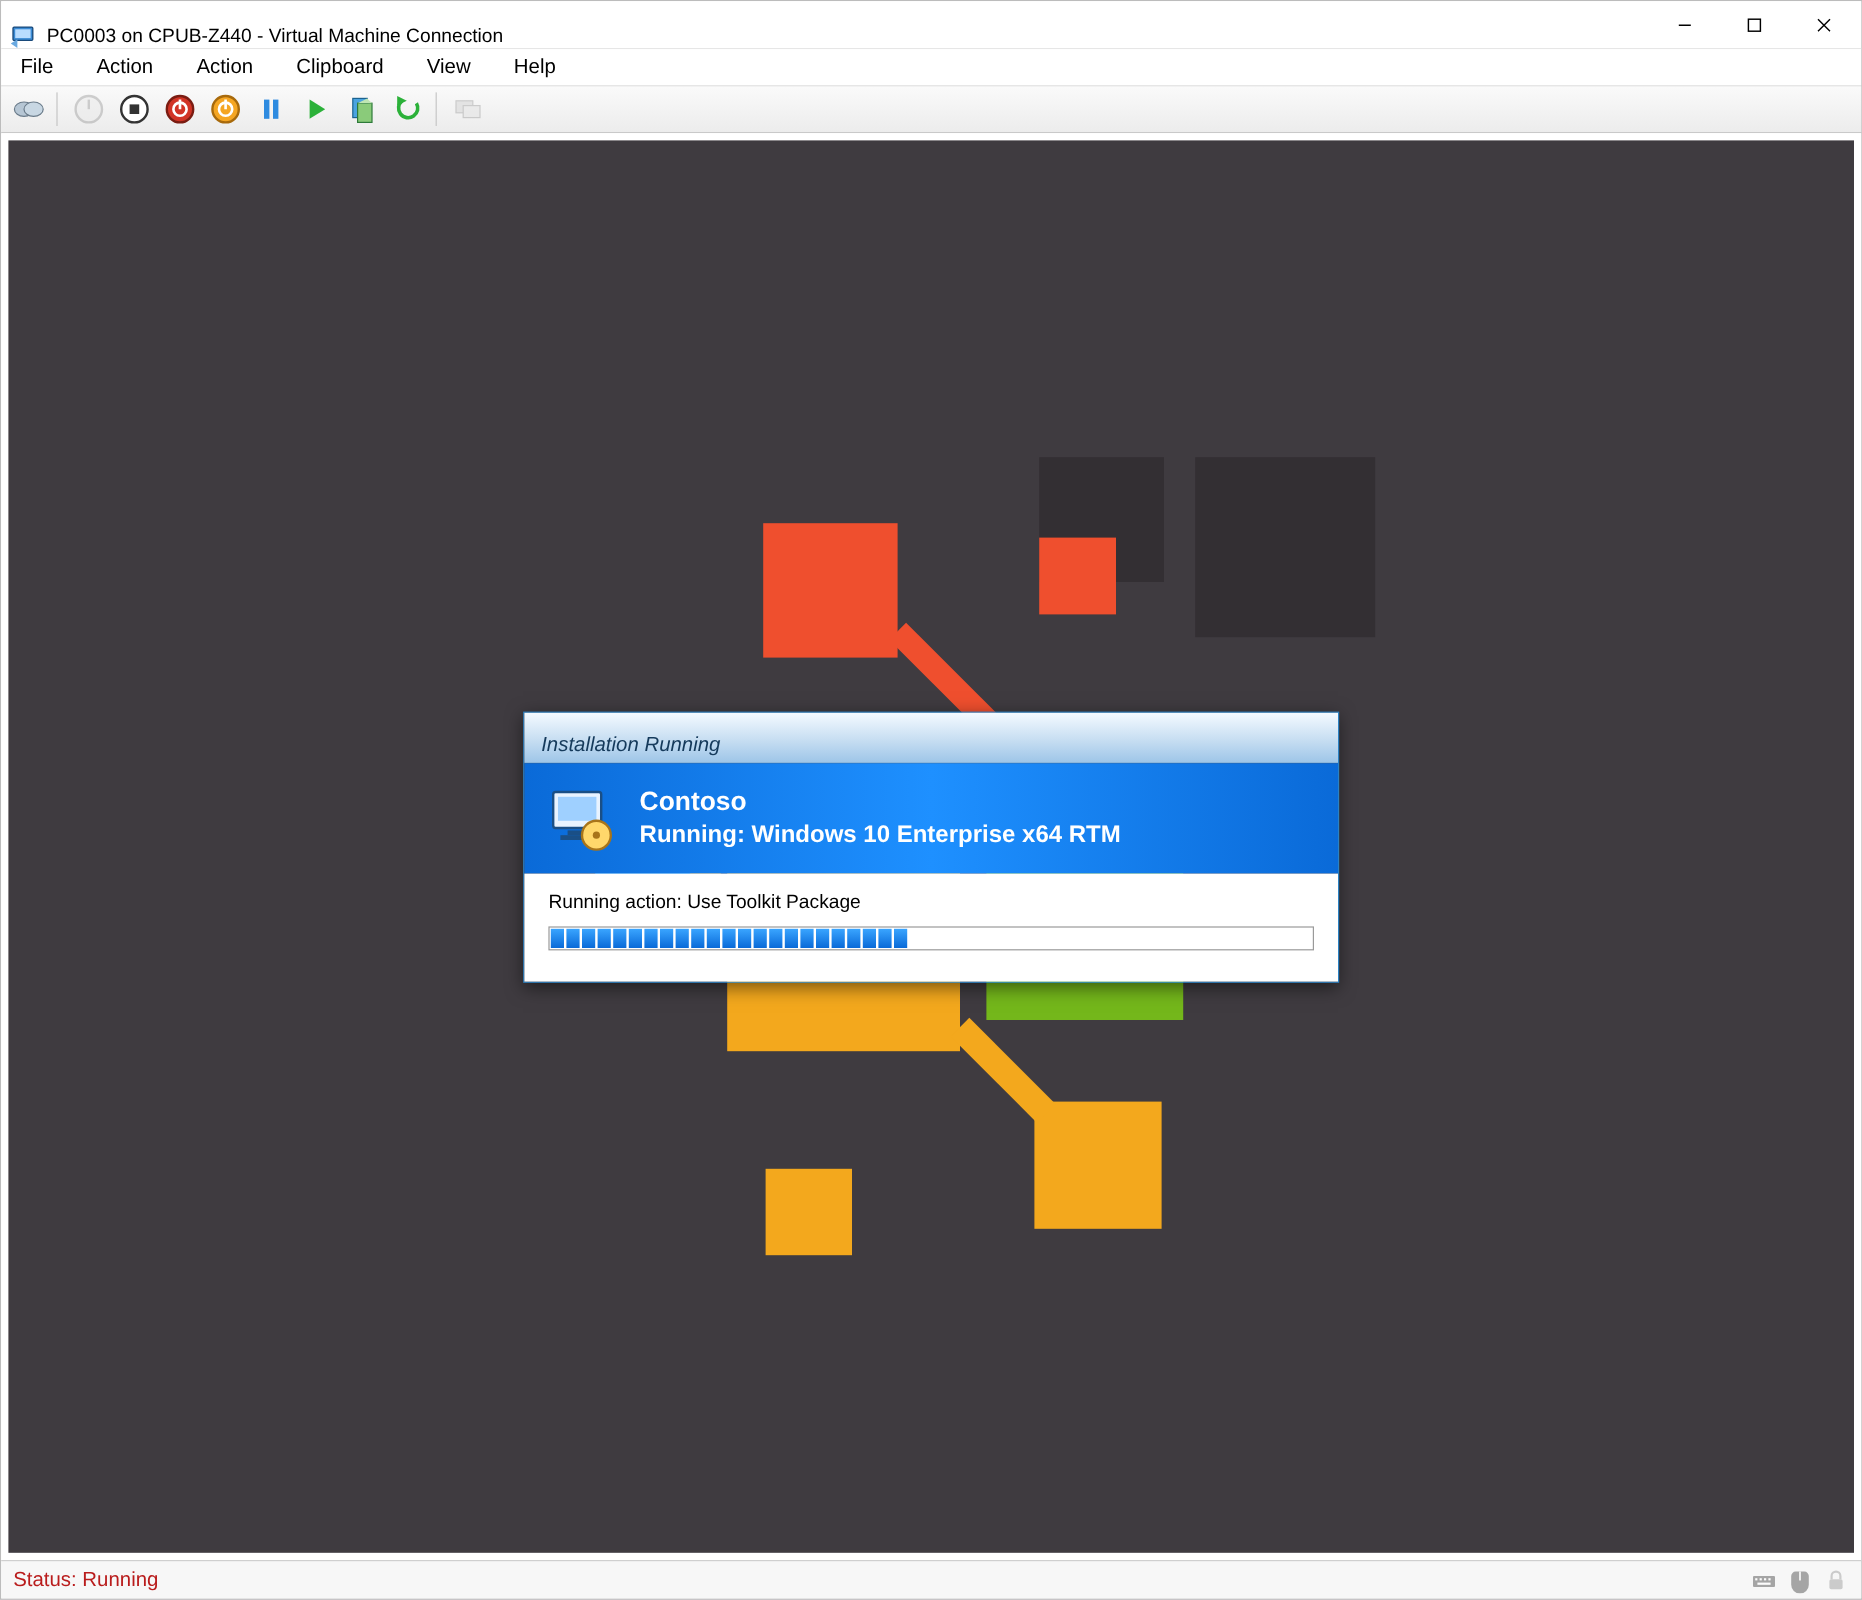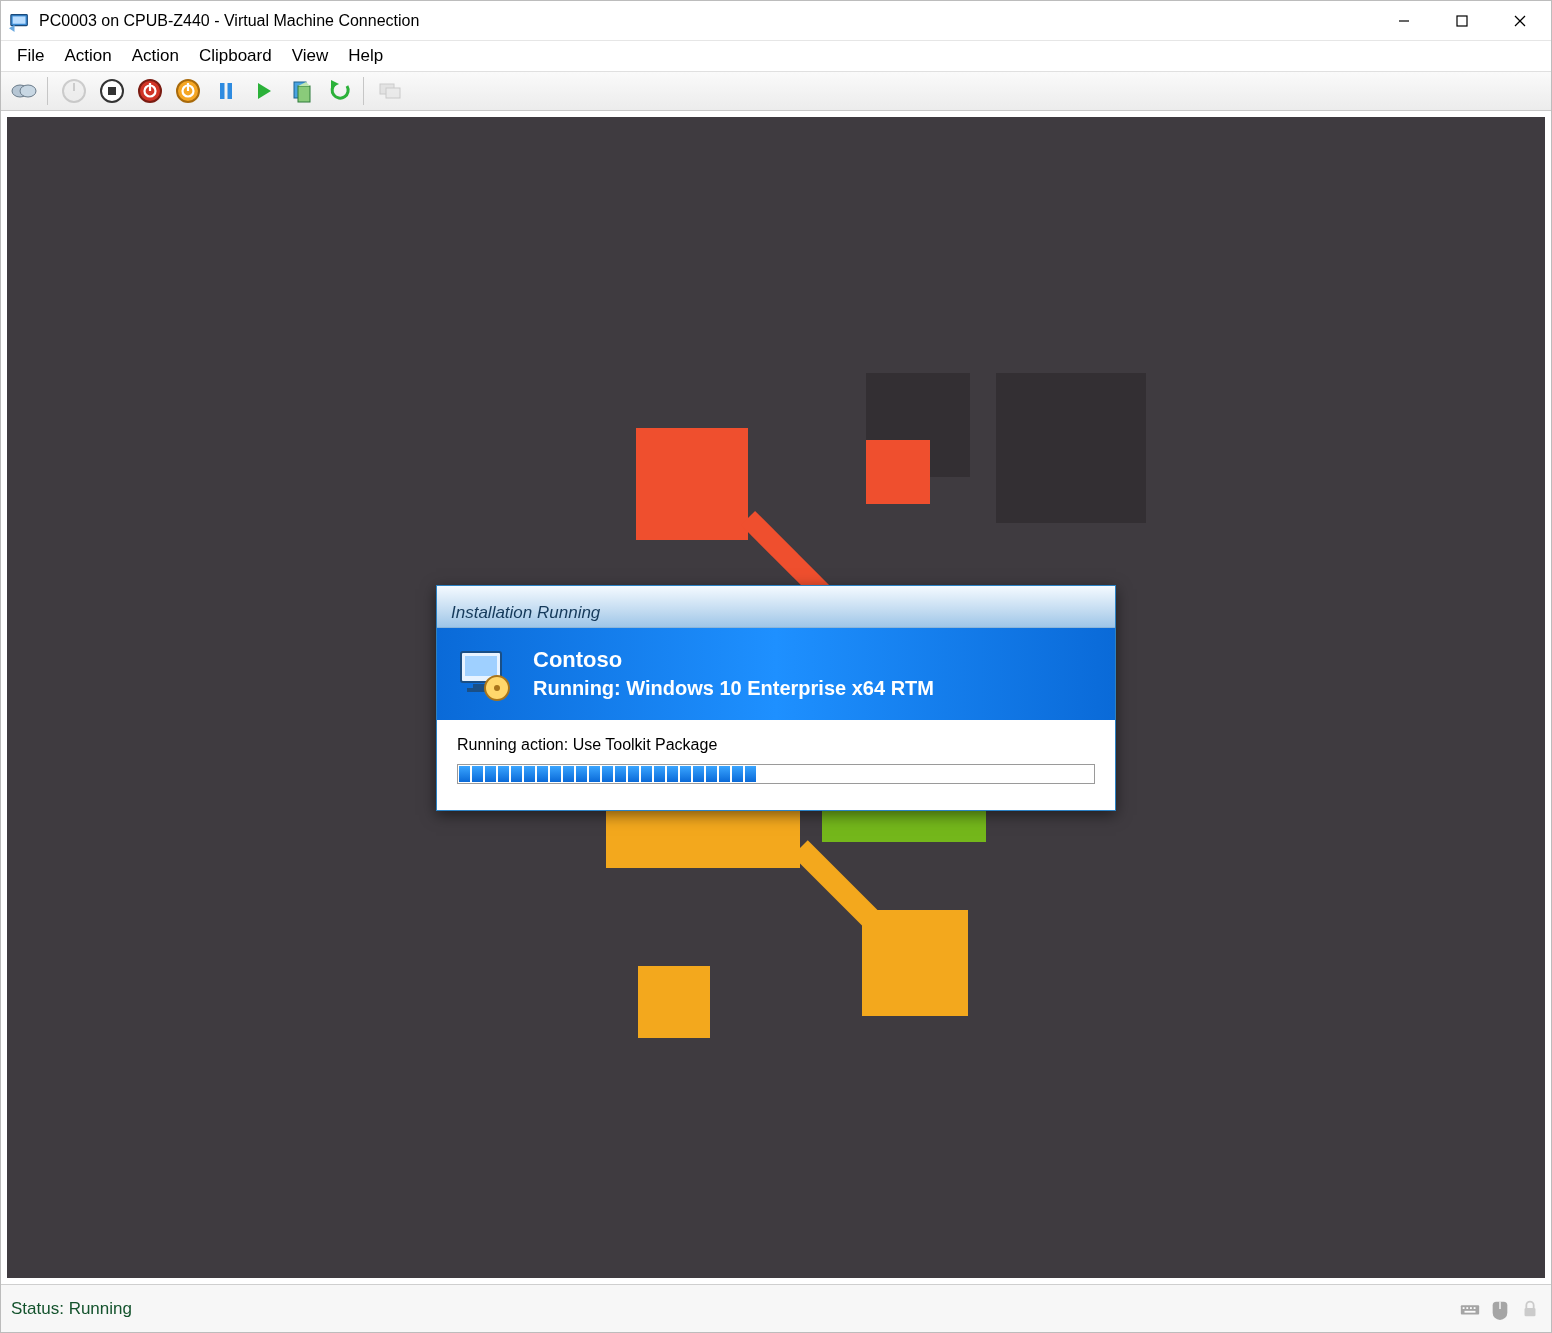--- a/index.html
+++ b/index.html
@@ -1,26 +1,26 @@
 <!DOCTYPE html>
 <html><head>
 <meta charset="utf-8">
 <style>
   * { box-sizing: border-box; margin: 0; padding: 0; }
   html, body { width: 1552px; height: 1333px; font-family: "Segoe UI", Tahoma, sans-serif; background: #fff; overflow: hidden; }
   .window { width: 1552px; height: 1333px; display: flex; flex-direction: column; border: 1px solid #bcbcbc; background: #fff; }
   
-  .titlebar { height: 40px; background: #fff; display: flex; align-items: center; padding: 0 2px 0 8px; border-bottom: 1px solid #e6e6e6; }
+  .titlebar { height: 40px; background: #fff; display: flex; align-items: flex-end; padding: 0 2px 0 8px; border-bottom: 1px solid #e6e6e6; }
   .titlebar .app-icon { width: 22px; height: 22px; margin-right: 8px; }
   .titlebar .title { font-size: 16px; color: #000; flex: 1; }
   .win-controls { display: flex; height: 100%; }
   .wc-btn { width: 58px; height: 100%; display:flex; align-items:center; justify-content:center; font-size:17px; color:#000; background:transparent; border:none; }
   .wc-btn.close { width: 58px; }
   
-  .menubar { height: 30px; display: flex; align-items: center; padding: 0 6px; gap: 0; font-size: 17px; color: #000; background:#fff; }
+  .menubar { height: 30px; display: flex; align-items: center; padding: 0 6px; gap: 16px; font-size: 17px; color: #000; background:#fff; }
   .menubar .menu-item { padding: 2px 10px; cursor: default; }
   
   .toolbar { height: 40px; background: linear-gradient(#fafafa,#ececec); border-top:1px solid #e0e0e0; border-bottom:1px solid #c9c9c9; display:flex; align-items:center; padding: 0 6px; gap: 4px; }
   .tbtn { width: 34px; height: 34px; display:flex; align-items:center; justify-content:center; border:1px solid transparent; border-radius:3px; background:transparent; }
   .tbtn.disabled { opacity: 0.45; }
   .tsep { width: 4px; height: 28px; border-left:1px solid #c6c6c6; margin: 0 2px; }
   
   .vm-area { flex: 1; background: #fff; padding: 6px; display:flex; }
   .vm-screen { flex:1; background: #3f3b40; position:relative; overflow:hidden; }
   
@@ -29,21 +29,21 @@
   .dlg-banner { height: 92px; background: linear-gradient(to right, #0a6ad8 0%, #1e90ff 50%, #0a6ad8 100%); display:flex; align-items:center; padding: 17px 18px; }
   .dlg-banner .icon-box { width:60px; height:60px; margin-right:18px; }
   .dlg-banner .banner-text { color:#fff; }
   .banner-title { font-size: 22px; font-weight:600; }
   .banner-sub { font-size: 20px; font-weight:600; margin-top:4px; }
   .dlg-body { background:#fff; padding: 16px 20px 26px 20px; }
   .dlg-action { font-size: 16px; color:#000; margin-bottom: 10px; }
   .pbar { width: 100%; height: 20px; border:1px solid #9a9a9a; background:#fff; padding:1px; display:flex; gap:2px; overflow:hidden; }
   .pseg { width: 11px; height: 100%; background: linear-gradient(#3aa5ff,#0a6ad8); }
   
-  .statusbar { height: 48px; background:#f7f7f7; border-top:1px solid #cfcfcf; display:flex; align-items:center; padding:0 10px; font-size:17px; color:#14532d; }
+  .statusbar { height: 32px; background:#f7f7f7; border-top:1px solid #cfcfcf; display:flex; align-items:center; padding:0 10px; font-size:17px; color:#b91c1c; }
   .statusbar .status-text { flex:1; }
   .status-icons { display:flex; gap:8px; align-items:center; }
   .sicon { width:22px; height:22px; opacity:0.65; }
   
   .bg { position:absolute; left:50%; top:50%; transform:translate(-50%,-50%); width:900px; height:900px; }
 </style>
 </head>
 <body>
 
 <div class="window">

